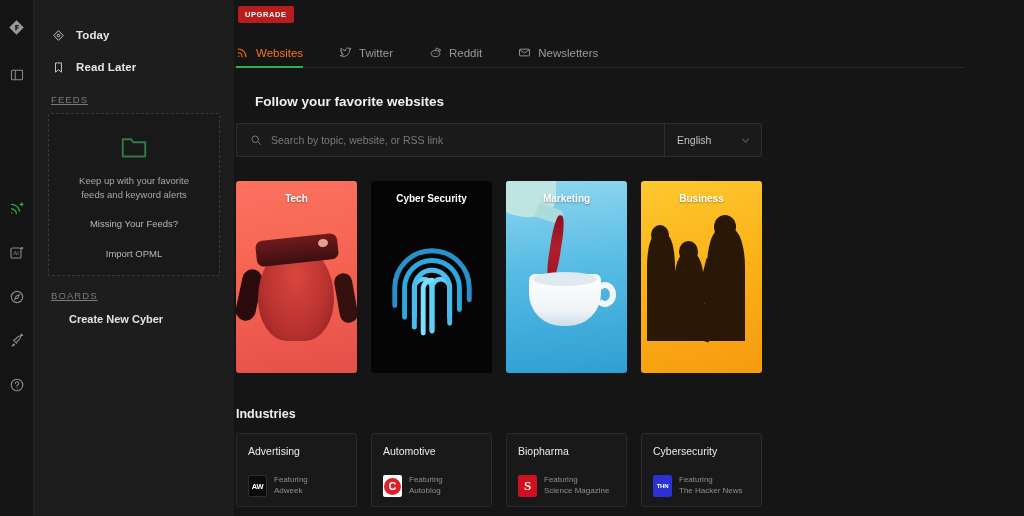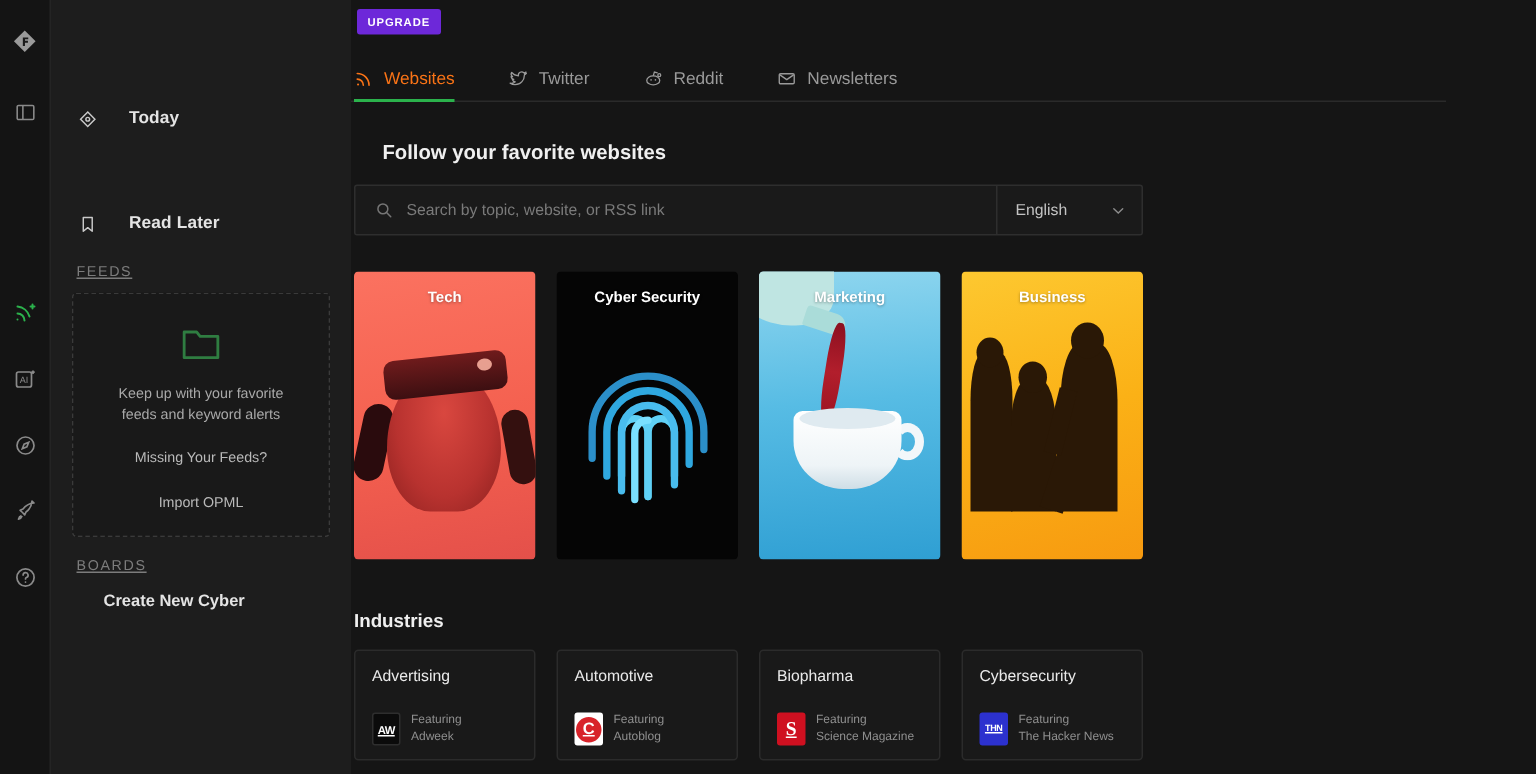--- a/index.html
+++ b/index.html
@@ -32,22 +32,22 @@
   .rail-icon.active { color: #2bb24c; }
 
   
   .sidebar {
     width: 200px; flex: 0 0 200px; height: 516px;
     background: #1d1d1d;
     padding: 22px 14px 0 14px;
     position: relative;
   }
   .nav-item {
-    display: flex; align-items: center; gap: 20px;
-    height: 26px; padding-left: 3px; margin-bottom: 6px; margin-top: 44px;
+    display: flex; align-items: center; gap: 10px;
+    height: 26px; padding-left: 3px; margin-bottom: 6px;
   }
   .nav-ico { width: 15px; height: 15px; color: #c9c9c9; display:flex; align-items:center; justify-content:center;}
   .nav-label { font-size: 11.5px; font-weight: bold; color: #e4e4e4; letter-spacing: .1px; }
 
   .section-title {
     font-size: 9.5px; color: #7c7c7c; letter-spacing: 1.1px;
     margin: 14px 0 8px 3px; font-weight: normal; text-decoration: underline;
   }
 
   .feeds-card {
@@ -76,21 +76,21 @@
   .board-item {
     font-size: 11px; font-weight: bold; color: #e4e4e4;
     padding-left: 21px; height: 20px; display: flex; align-items: center;
   }
 
   
   .main { flex: 1 1 auto; height: 516px; background: #151515; position: relative; overflow: hidden; }
   .topbar { height: 32px; position: relative; }
   .upgrade-btn {
     position: absolute; left: 4px; top: 6px;
-    background: #6d28d9; color: #fff;
+    background: #b91c1c; color: #fff;
     border: none; border-radius: 2px;
     font-family: inherit; font-size: 7.5px; font-weight: bold;
     letter-spacing: .6px; padding: 4px 7px; cursor: pointer;
   }
 
   .tabs {
     display: flex; align-items: flex-end; gap: 36px;
     border-bottom: 1px solid #2a2a2a;
     padding-left: 2px; height: 36px; margin-left: 0;
   }
@@ -217,21 +217,21 @@
   .ind-row { display: flex; gap: 14px; margin-left: 2px; }
   .ind-card {
     width: 121px; height: 74px; border: 1px solid #2b2b2b; border-radius: 3px;
     background: #191919; padding: 11px 10px 0 11px; cursor: pointer;
   }
   .ind-name { font-size: 10.5px; color: #eaeaea; margin-bottom: 18px; }
   .ind-feat { display: flex; align-items: center; gap: 7px; }
   .ind-logo {
     width: 19px; height: 22px; flex: 0 0 19px; border-radius: 2px;
     display: flex; align-items: center; justify-content: center;
-    font-size: 7px; font-weight: bold; color: #fff; overflow: hidden; text-decoration: underline;
+    font-size: 7px; font-weight: bold; color: #fff; overflow: hidden;
   }
   .logo-aw { background: #0b0b0b; border: 1px solid #2e2e2e; letter-spacing: -.4px; font-size: 7.5px;}
   .logo-ab { background: #ffffff; position: relative; }
   .logo-ab-in {
     width: 17px; height: 17px; border-radius: 50%;
     background: #d8232a; color:#fff; display:flex; align-items:center; justify-content:center;
     font-size: 11px; font-weight: bold;
   }
   .logo-sci { background: #cf1020; font-family: "Liberation Serif", serif; font-size: 13px; }
   .logo-thn { background: #2c31cf; font-size: 6px; letter-spacing: -.2px; }

